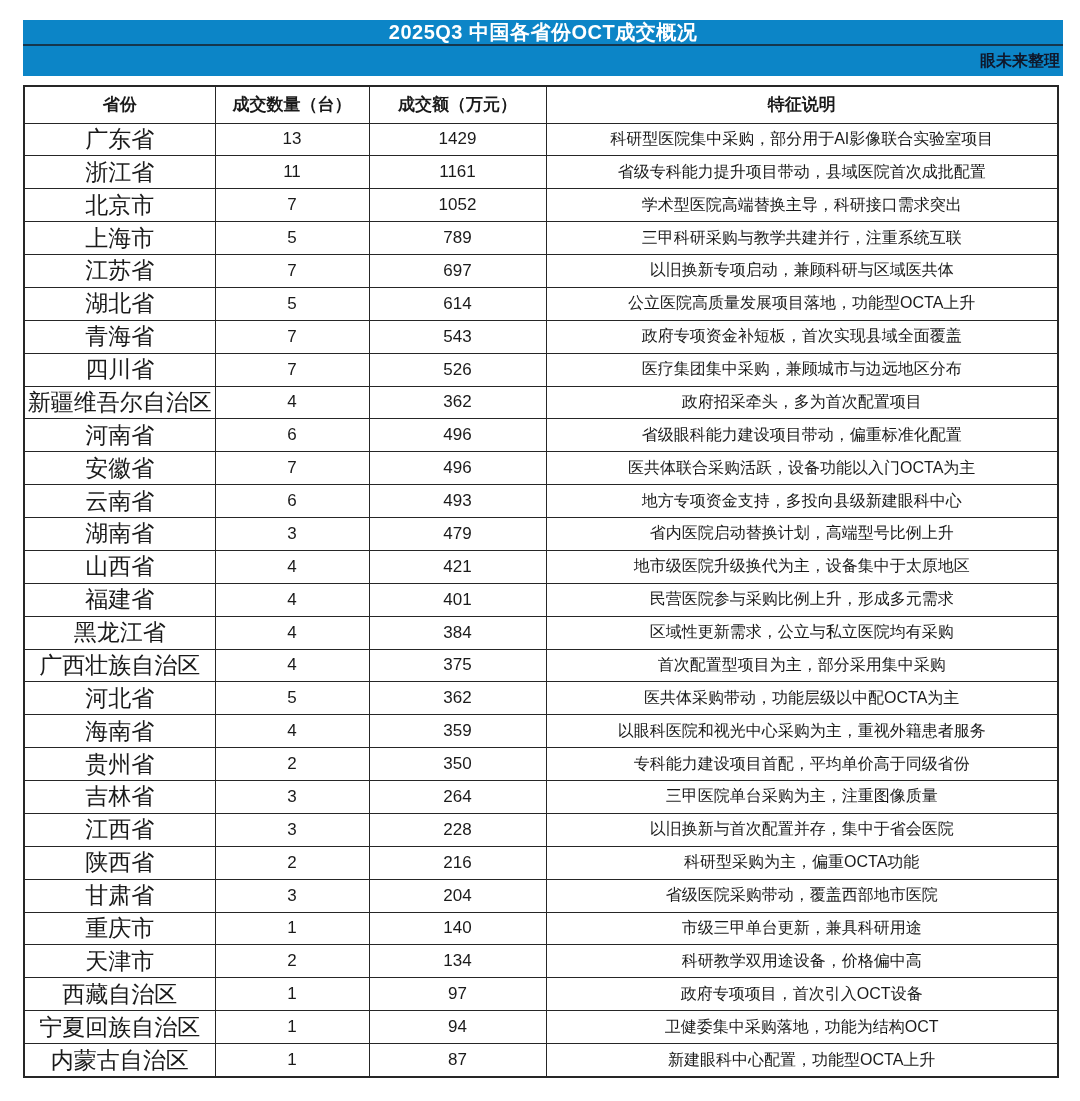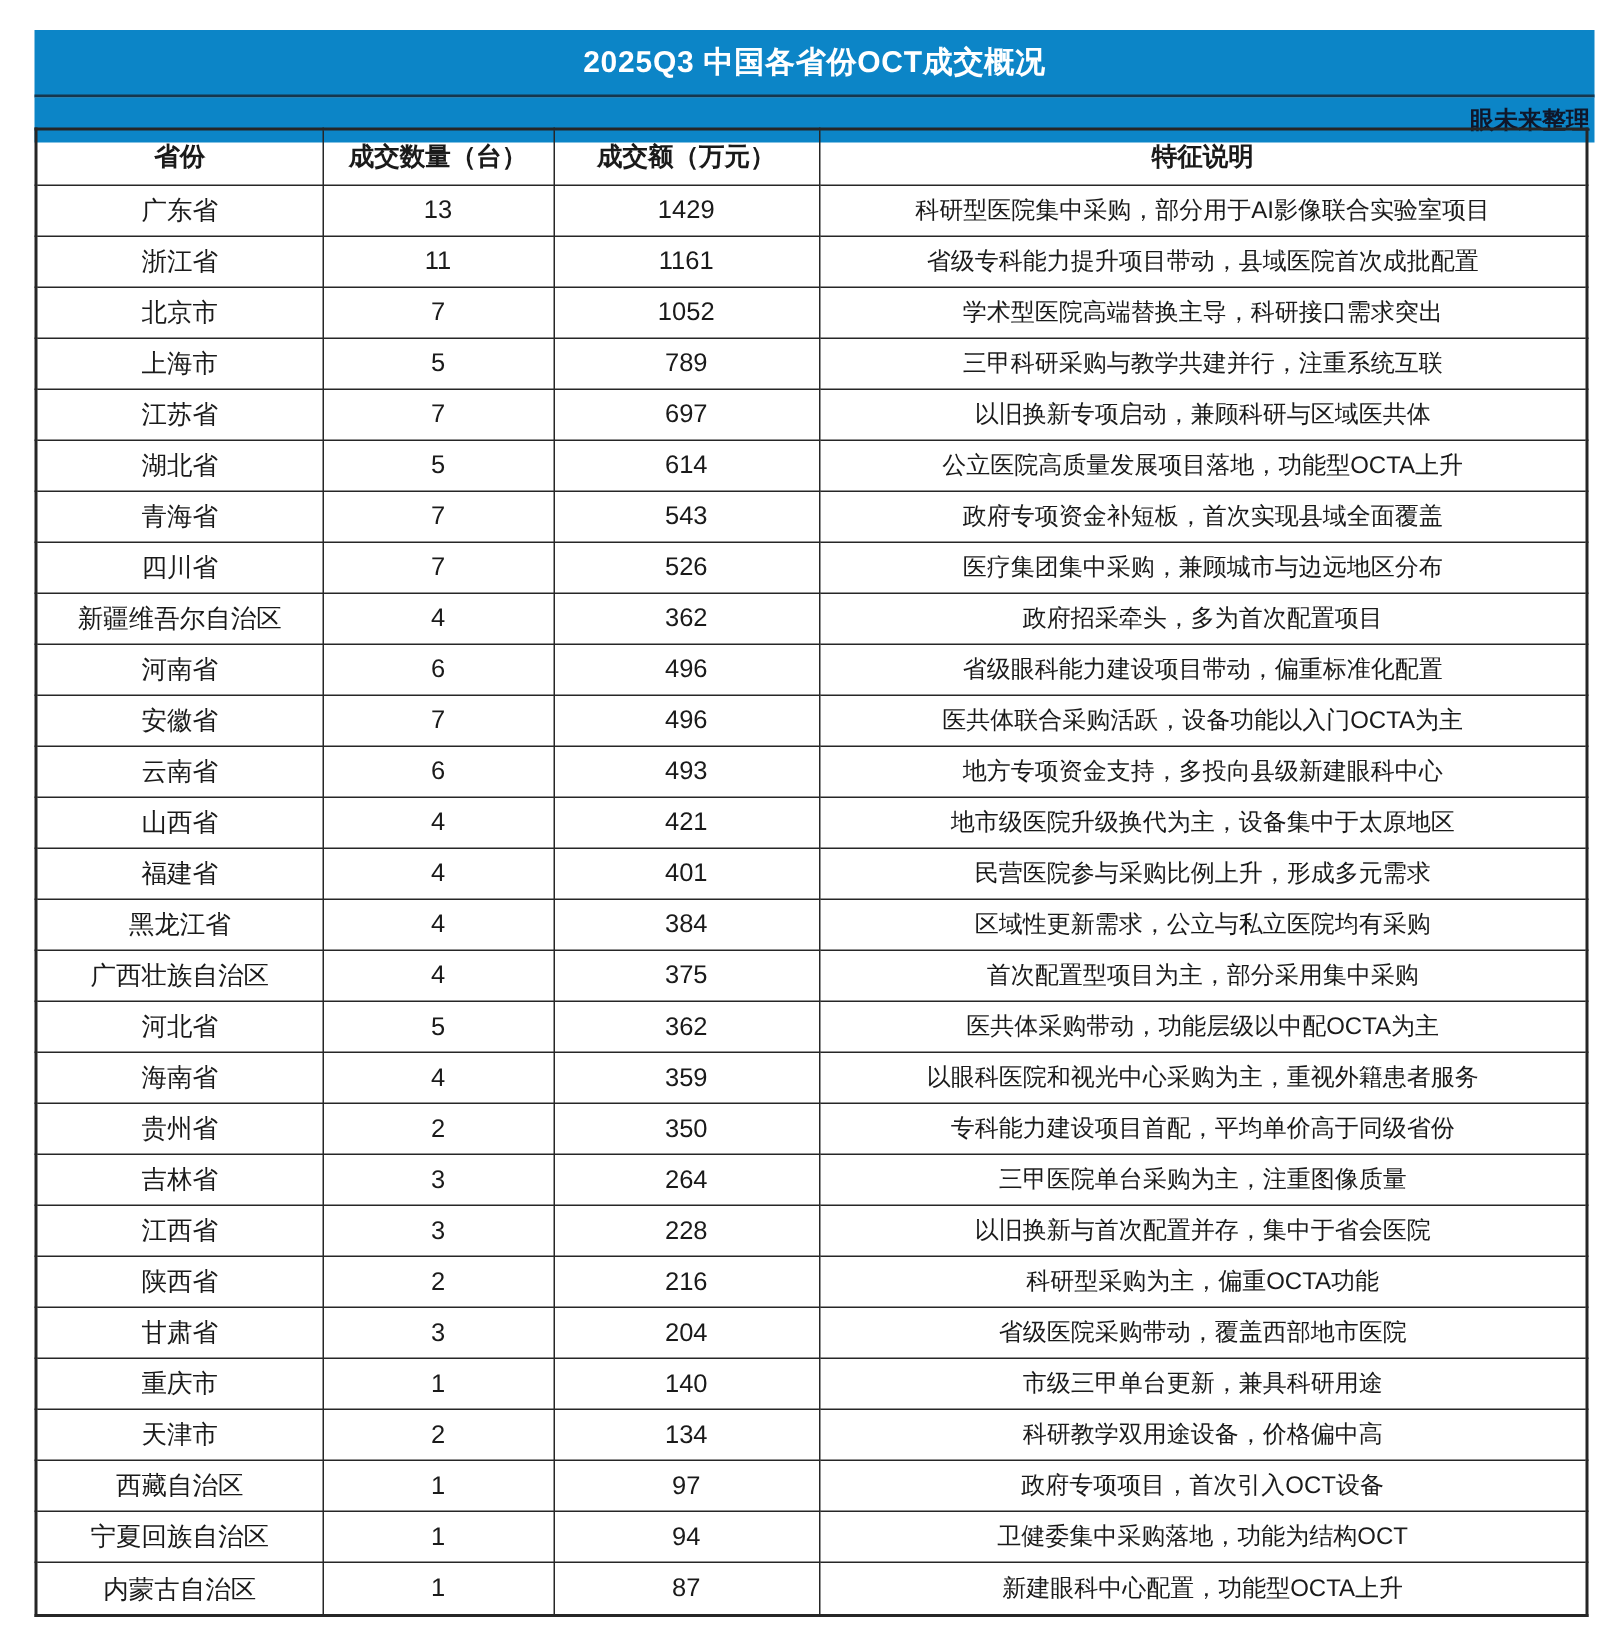--- a/index.html
+++ b/index.html
@@ -12,21 +12,21 @@
   html,body{margin:0;padding:0;}
   body{
     width:1080px;height:1101px;
     background:#ffffff;
     font-family:"Liberation Sans",sans-serif;
     color:var(--text);
     position:relative;
   }
   .banner{position:absolute;left:23px;top:20px;width:1040px;}
   .title-row{
-    height:45px;background:var(--blue);
+    height:26px;background:var(--blue);
     border-bottom:2px solid var(--divider);
     display:flex;align-items:center;justify-content:center;
   }
   .title-row .title-text{color:#fff;font-weight:bold;font-size:20px;letter-spacing:.5px;}
   .credit-row{
     height:30px;background:var(--blue);
     display:flex;align-items:center;justify-content:flex-end;
     padding-right:3px;
   }
   .credit-row .credit-text{color:#0f172a;font-weight:bold;font-size:16px;}
@@ -36,21 +36,21 @@
     border-collapse:collapse;table-layout:fixed;
     border:2px solid var(--border);
   }
   .data-table th,.data-table td{
     border:1px solid var(--border);
     text-align:center;vertical-align:middle;
     padding:0 2px;overflow:hidden;white-space:nowrap;
   }
   .data-table thead tr{height:37px;margin-top:29px;}
   .data-table th{font-size:17px;font-weight:bold;}
-  .c-prov{font-size:17px;}
+  .c-prov{font-size:23px;}
   .c-num{font-size:17px;}
   .c-note{font-size:16px;}
 </style>
 </head>
 <body>
 
 <div class="banner">
   <div class="title-row">
     <span class="title-text">2025Q3 中国各省份OCT成交概况</span>
   </div>
@@ -141,20 +141,26 @@
     <td class="c-num">496</td>
     <td class="c-note">医共体联合采购活跃，设备功能以入门OCTA为主</td>
   </tr>
       <tr>
     <td class="c-prov">云南省</td>
     <td class="c-num">6</td>
     <td class="c-num">493</td>
     <td class="c-note">地方专项资金支持，多投向县级新建眼科中心</td>
   </tr>
       <tr>
+    <td class="c-prov">湖南省</td>
+    <td class="c-num">3</td>
+    <td class="c-num">479</td>
+    <td class="c-note">省内医院启动替换计划，高端型号比例上升</td>
+  </tr>
+      <tr>
     <td class="c-prov">山西省</td>
     <td class="c-num">4</td>
     <td class="c-num">421</td>
     <td class="c-note">地市级医院升级换代为主，设备集中于太原地区</td>
   </tr>
       <tr>
     <td class="c-prov">福建省</td>
     <td class="c-num">4</td>
     <td class="c-num">401</td>
     <td class="c-note">民营医院参与采购比例上升，形成多元需求</td>

